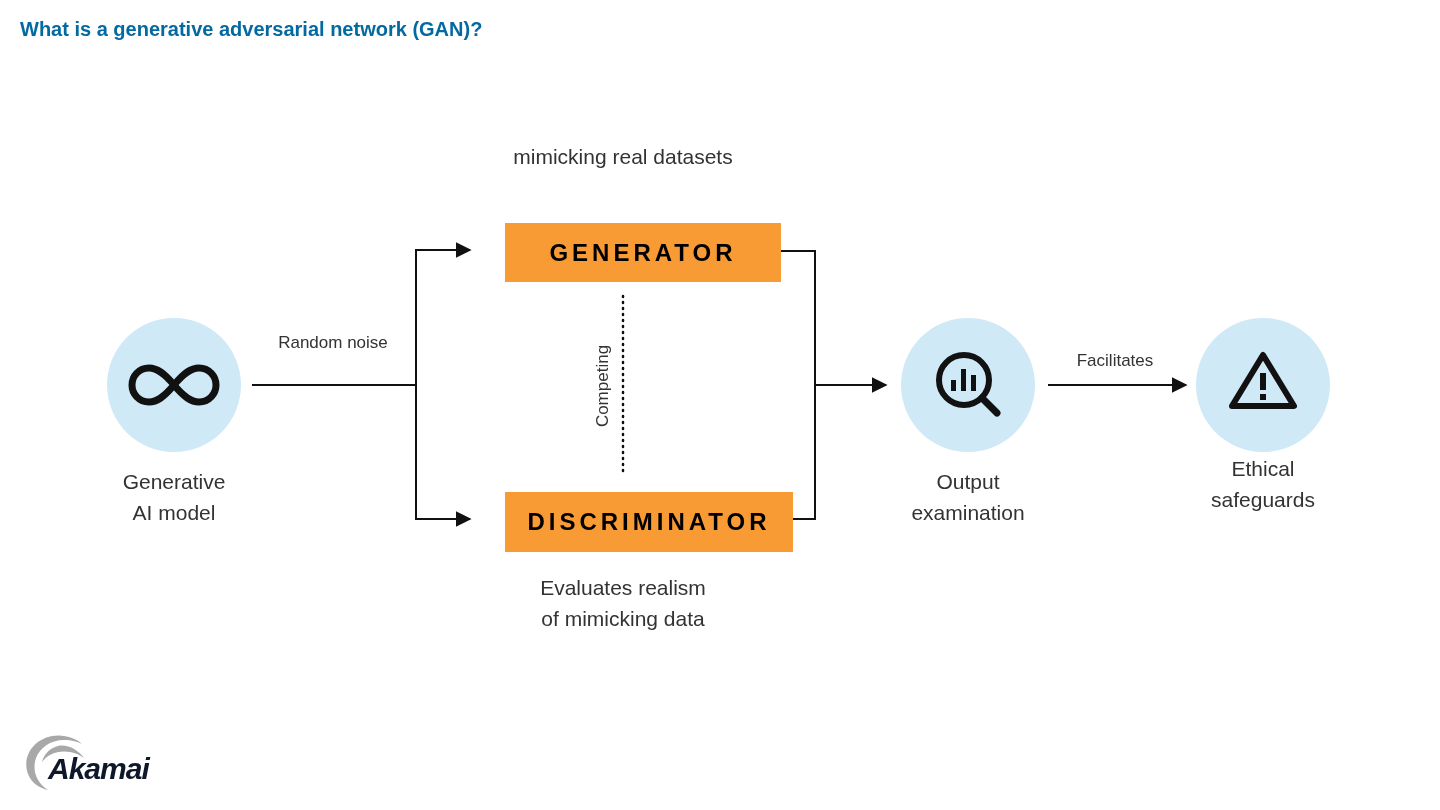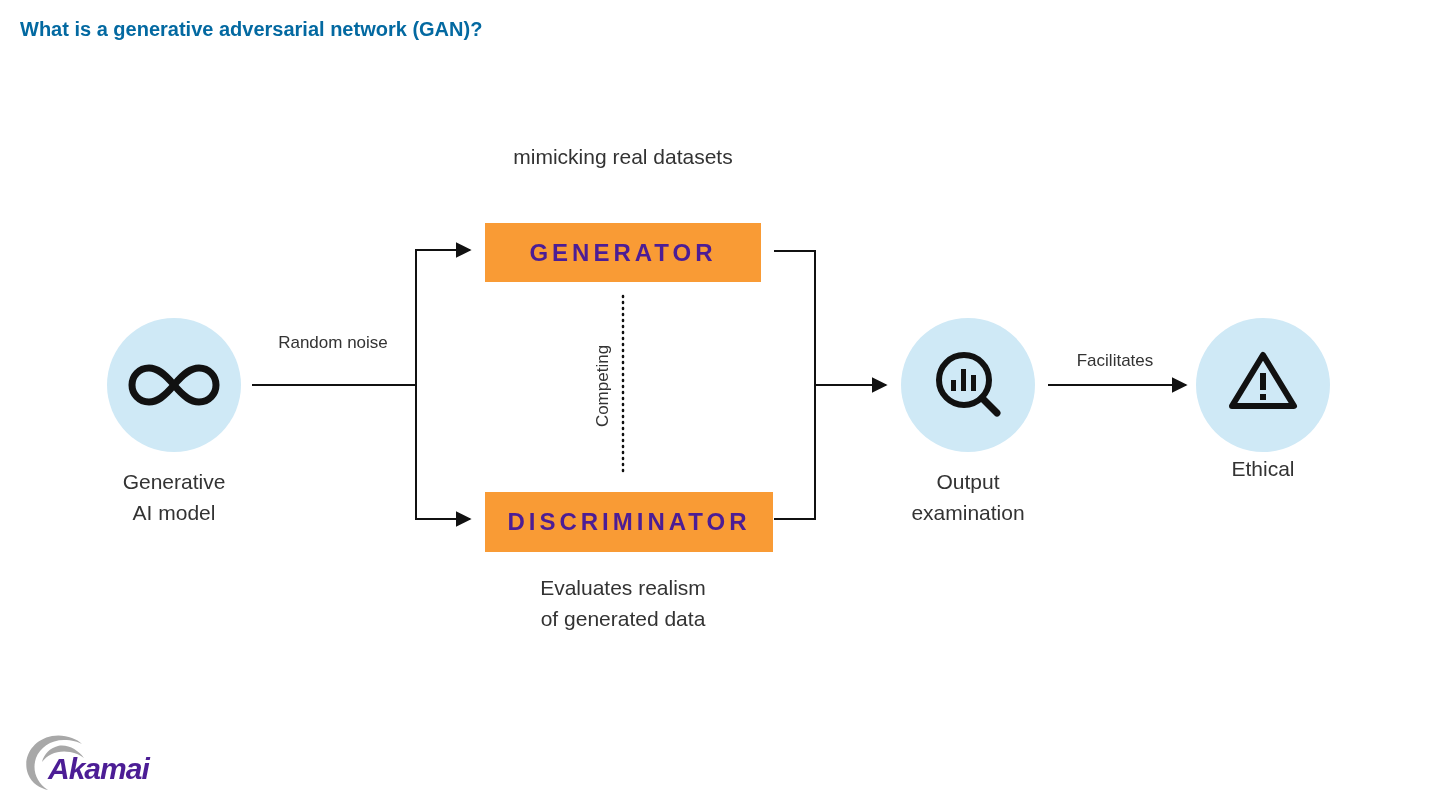--- a/index.html
+++ b/index.html
@@ -4,22 +4,22 @@
 <style>
   html, body { margin:0; padding:0; }
   body { width:1440px; height:810px; background:#ffffff; position:relative; overflow:hidden;
          font-family:"Liberation Sans", sans-serif; color:#333; }
   .title { position:absolute; left:20px; top:18px; font-size:20px; color:#0369a1;font-weight:bold; }
   .abs { position:absolute; }
   .circle { position:absolute; width:134px; height:134px; border-radius:50%; background:#cfe9f6; }
   .circle svg { position:absolute; left:0; top:0; }
   .label { position:absolute; text-align:center; font-size:21px; line-height:31px; color:#333; }
   .edge-label { position:absolute; font-size:17px; color:#333; text-align:center; }
-  .box { position:absolute; background:#f99b35; color:#4c1d95; font-weight:bold; font-size:24px;
-         letter-spacing:4px; display:flex; align-items:center; justify-content:center; }
+  .box { position:absolute; background:#f99b35; color:#000000; font-weight:bold; font-size:24px;
+         letter-spacing:4px; display:flex; align-items:center; justify-content:center;margin-left:20px; }
   .vert { position:absolute; font-size:17px; color:#333; transform:rotate(-90deg); transform-origin:center; white-space:nowrap; }
   svg.lines { position:absolute; left:0; top:0; }
   .logo { position:absolute; left:18px; top:730px; }
 </style>
 </head>
 <body>
 
 <div class="title">What is a generative adversarial network (GAN)?</div>
 
 <svg class="lines" width="1440" height="810">
@@ -58,21 +58,21 @@
 <div class="label" style="left:473px;top:141px;width:300px;">
   <div>mimicking real datasets</div>
 </div>
 <div class="box" style="left:485px;top:223px;width:276px;height:59px;">GENERATOR</div>
 
 <div class="vert" style="left:553px;top:376px;width:100px;text-align:center;">Competing</div>
 
 <div class="box" style="left:485px;top:492px;width:288px;height:60px;">DISCRIMINATOR</div>
 <div class="label" style="left:473px;top:572px;width:300px;">
   <div>Evaluates realism</div>
-  <div>of generated data</div>
+  <div>of mimicking data</div>
 </div>
 
 <div class="circle" style="left:901px;top:318px;">
   <svg width="134" height="134">
     <circle cx="63" cy="62" r="25" fill="none" stroke="#111" stroke-width="6"></circle>
     <line x1="81" y1="80" x2="96" y2="95" stroke="#111" stroke-width="7" stroke-linecap="round"></line>
     <rect x="50" y="62" width="5" height="11" fill="#111"></rect>
     <rect x="60" y="51" width="5" height="22" fill="#111"></rect>
     <rect x="70" y="57" width="5" height="16" fill="#111"></rect>
   </svg>
@@ -86,21 +86,22 @@
 
 <div class="circle" style="left:1196px;top:318px;">
   <svg width="134" height="134">
     <path d="M67,37 L98,88 L36,88 Z" fill="none" stroke="#111" stroke-width="6" stroke-linejoin="round"></path>
     <rect x="64" y="55" width="6" height="17" fill="#111"></rect>
     <rect x="64" y="76" width="6" height="6" fill="#111"></rect>
   </svg>
 </div>
 <div class="label" style="left:1163px;top:453px;width:200px;">
   <div>Ethical</div>
+  <div>safeguards</div>
 </div>
 
 <div class="logo">
   <svg width="150" height="62">
     <path d="M34,6 C14,10 4,28 10,44 C14,54 22,58 30,60 C18,52 14,40 18,28 C22,18 32,10 46,10 C54,10 60,12 64,14 C58,8 46,4 34,6 Z" fill="#a8a8a8"></path>
     <path d="M40,16 C32,18 26,24 24,32 C30,24 40,20 52,22 C58,23 62,25 66,28 C60,20 50,14 40,16 Z" fill="#a8a8a8"></path>
   </svg>
-  <div class="abs" style="left:30px;top:22px;font-size:30px;font-weight:bold;font-style:italic;color:#4c1d95;letter-spacing:-1px;">Akamai</div>
+  <div class="abs" style="left:30px;top:22px;font-size:30px;font-weight:bold;font-style:italic;color:#0f172a;letter-spacing:-1px;">Akamai</div>
 </div>
 
 </body></html>

